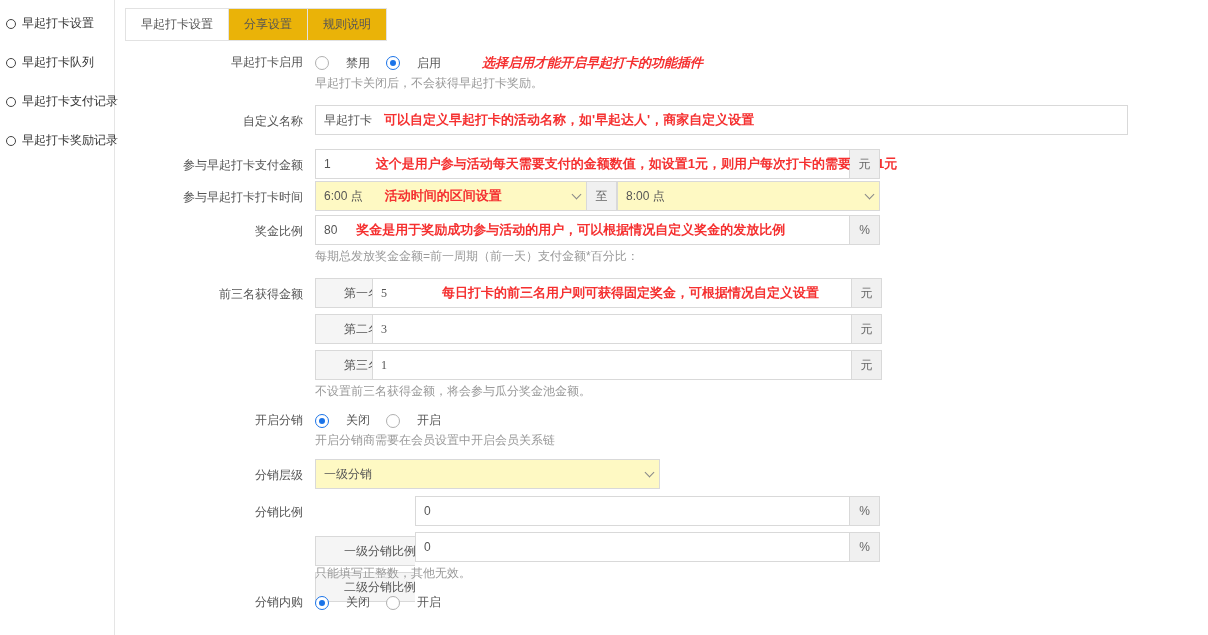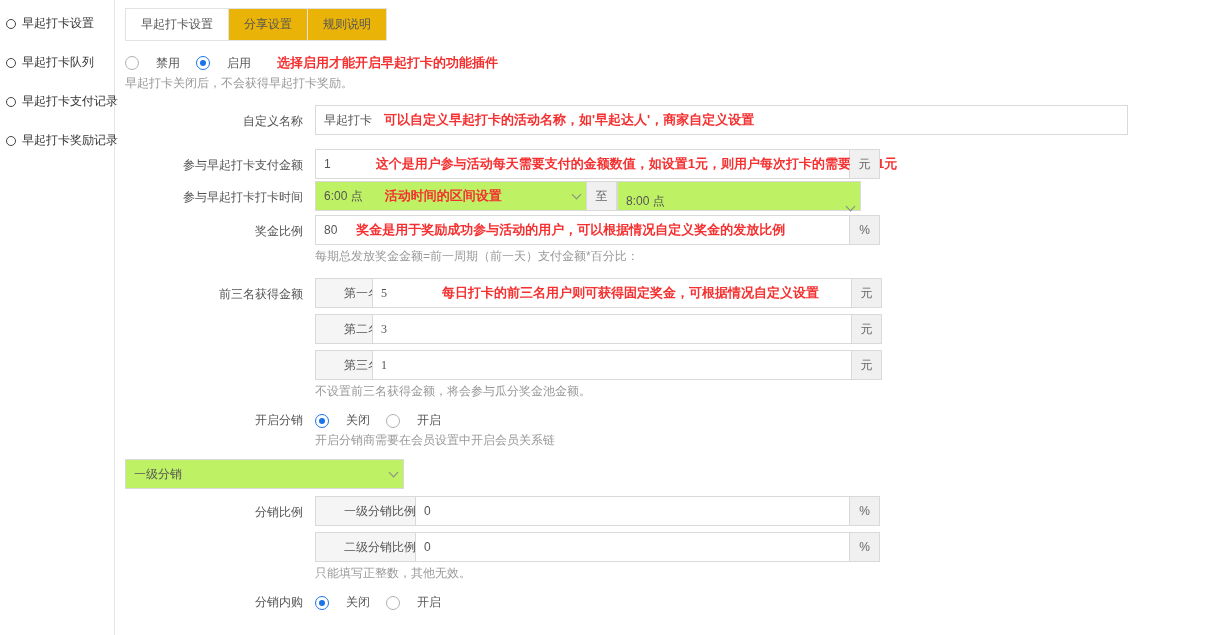--- a/index.html
+++ b/index.html
@@ -31,49 +31,49 @@
   
   .radio-line { display:flex; align-items:center; padding-top:1px; }
   .radio-opt { display:flex; align-items:center; gap:17px; margin-right:16px; cursor:pointer; }
   .radio { display:inline-block; width:14px; height:14px; border:1px solid #b0b0b0;
     border-radius:50%; background:#fff; position:relative; }
   .radio.checked { border-color:#1a73e8; }
   .radio.checked::after { content:""; position:absolute; left:3px; top:3px; width:6px;
     height:6px; border-radius:50%; background:#1a73e8; }
 
   .hint { color:#f53030; font-weight:bold; font-size:13px; white-space:nowrap; }
-  .radio-line .hint { margin-left:10px; }
+  .radio-line .hint { margin-left:25px;font-style:italic; }
   .help { color:#999; margin-top:3px; }
 
   
   .group { display:flex; height:30px; }
   .inputbox { border:1px solid #d9d9d9; background:#fff; display:flex; align-items:center;
     padding:0 8px; height:30px; color:#555; }
-  .selectbox { border:1px solid #d9d9d9; background:#bef264; display:flex; align-items:center;
+  .selectbox { border:1px solid #d9d9d9; background:#fef9c3; display:flex; align-items:center;
     padding:0 6px 0 8px; height:30px; color:#555; cursor:pointer; }
   .chev { width:7px; height:7px; border-right:1.5px solid #888; border-bottom:1.5px solid #888;
     transform:rotate(45deg); margin-left:auto; margin-top:-4px; flex:none; }
   .addon { border:1px solid #d9d9d9; border-left:none; background:#f0f0f0; width:30px;
     height:30px; display:flex; align-items:center; justify-content:center; color:#666; flex:none; }
   .prefix { border:1px solid #d9d9d9; border-right:none; background:#f5f5f5; height:30px;
     display:flex; align-items:center; padding:0 28px; color:#555; flex:none; white-space:nowrap; }
   .inputbox.joined { border-left:1px solid #d9d9d9; }
   .stack .group + .group { margin-top:6px; }
 
   
   .w-name   { width:813px;padding-left:8px; }
   .w-std-in { width:535px; }
   .w-sel1   { width:272px; }
   .w-sep    { width:30px; }
-  .w-sel2   { width:244px;align-items:flex-end; }
+  .w-sel2   { width:263px; }
   .w-top3-in{ width:480px; }
-  .w-level  { width:279px; }
+  .w-level  { width:345px; }
   .w-ratio-in{ width:435px; }
   .pw-rank  { width:55px; }
-  .pw-ratio { width:100px; }
+  .pw-ratio { width:100px;margin-top:40px; }
 
   .ml-name { margin-left:12px; }
   .ml-pay  { margin-left:45px; }
   .ml-time { margin-left:22px; }
   .ml-bonus{ margin-left:19px; }
   .ml-top3 { margin-left:55px; }
 
   
   .r-enable{ margin-bottom:13px; }
   .r-name  { margin-bottom:14px; }
@@ -111,20 +111,21 @@
 
   <main class="content">
 
     <div class="tabbar">
       <div class="tab active">早起打卡设置</div>
       <div class="tab">分享设置</div>
       <div class="tab">规则说明</div>
     </div>
 
     <div class="row r-enable">
+      <div class="label slim">早起打卡启用</div>
       <div class="ctrl">
         <div class="radio-line">
           <label class="radio-opt">
             <span class="radio"></span>
             <span>禁用</span>
           </label>
           <label class="radio-opt">
             <span class="radio checked"></span>
             <span>启用</span>
           </label>
@@ -229,20 +230,21 @@
           <label class="radio-opt">
             <span class="radio"></span>
             <span>开启</span>
           </label>
         </div>
         <div class="help">开启分销商需要在会员设置中开启会员关系链</div>
       </div>
     </div>
 
     <div class="row r-level">
+      <div class="label">分销层级</div>
       <div class="ctrl">
         <div class="selectbox w-level">
           <span>一级分销</span>
           <span class="chev"></span>
         </div>
       </div>
     </div>
 
     <div class="row r-ratio">
       <div class="label">分销比例</div>

